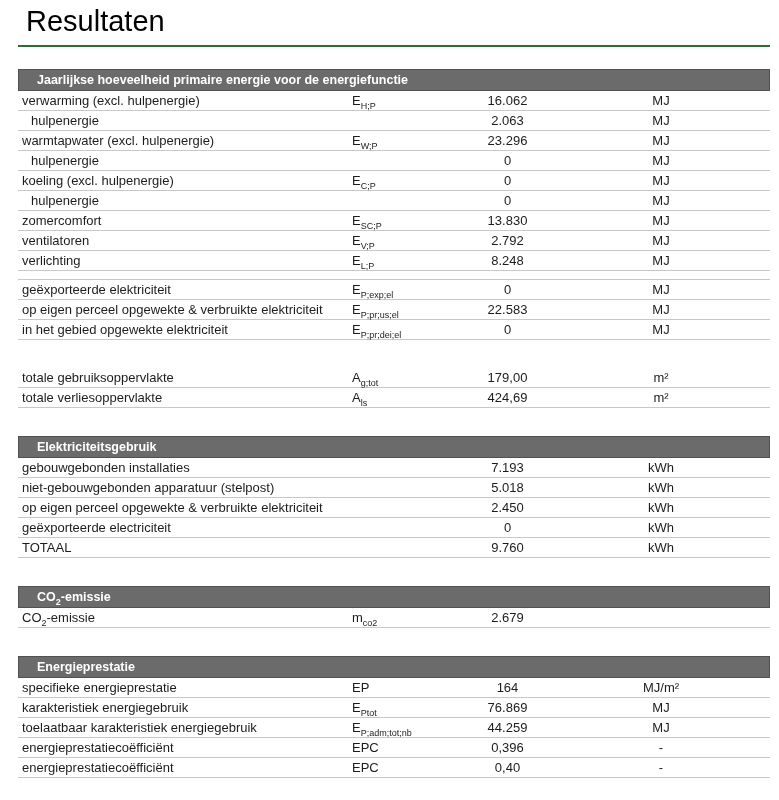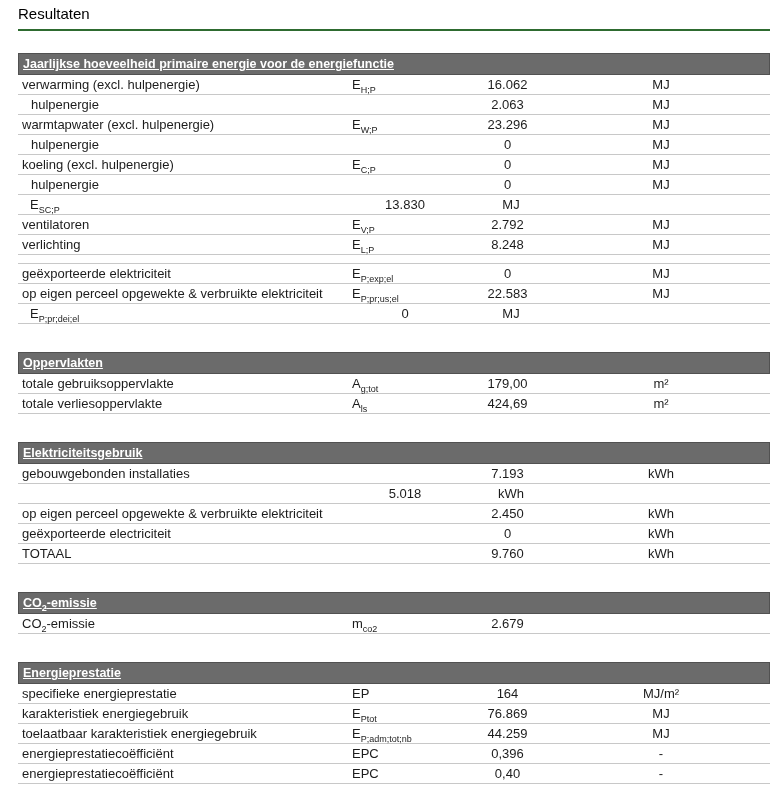--- a/index.html
+++ b/index.html
@@ -10,28 +10,28 @@
     --divider: #c8c8c8;
     --text: #1c1c1c;
   }
   html,body{margin:0;padding:0;}
   body{
     width:779px;height:800px;background:#ffffff;color:var(--text);
     font-family:"Liberation Sans", sans-serif;overflow:hidden;
   }
   .container{margin-left:18px;width:752px;padding-top:5px;}
   .page-title{
-    font-size:15px;font-weight:400;color:#000;margin:0 0 7px 0;line-height:1.15;
+    font-size:29px;font-weight:400;color:#000;margin:0 0 7px 8px;line-height:1.15;
   }
   .title-rule{height:2px;background:var(--accent);border:none;margin:0 0 22px 0;}
   .section{margin-bottom:28px;}
   .section-header{
     background:var(--header-bg);border:1px solid var(--header-border);
     color:var(--header-text);font-weight:bold;font-size:12.5px;
-    height:20px;line-height:20px;padding-left:4px;text-decoration:underline;
+    height:20px;line-height:20px;padding-left:18px;
   }
   .row{
     display:grid;grid-template-columns:322px 130px 75px 1fr;
     border-bottom:1px solid var(--divider);
     height:19px;line-height:19px;font-size:13px;
   }
   .row .cell-label{padding-left:4px;white-space:nowrap;overflow:hidden;}
   .row.indent .cell-label{padding-left:13px;}
   .row .cell-symbol{white-space:nowrap;margin-left:12px;}
   .row .cell-value{text-align:center;white-space:nowrap;}
@@ -78,20 +78,21 @@
           <div class="cell-value">0</div>
           <div class="cell-unit">MJ</div>
         </div>
         <div class="row indent">
           <div class="cell-label"><span>hulpenergie</span></div>
           <div class="cell-symbol"></div>
           <div class="cell-value">0</div>
           <div class="cell-unit">MJ</div>
         </div>
         <div class="row">
+          <div class="cell-label"><span>zomercomfort</span></div>
           <div class="cell-symbol"><span>E</span><sub>SC;P</sub></div>
           <div class="cell-value">13.830</div>
           <div class="cell-unit">MJ</div>
         </div>
         <div class="row">
           <div class="cell-label"><span>ventilatoren</span></div>
           <div class="cell-symbol"><span>E</span><sub>V;P</sub></div>
           <div class="cell-value">2.792</div>
           <div class="cell-unit">MJ</div>
         </div>
@@ -108,27 +109,27 @@
           <div class="cell-value">0</div>
           <div class="cell-unit">MJ</div>
         </div>
         <div class="row">
           <div class="cell-label"><span>op eigen perceel opgewekte &amp; verbruikte elektriciteit</span></div>
           <div class="cell-symbol"><span>E</span><sub>P;pr;us;el</sub></div>
           <div class="cell-value">22.583</div>
           <div class="cell-unit">MJ</div>
         </div>
         <div class="row">
+          <div class="cell-label"><span>in het gebied opgewekte elektriciteit</span></div>
           <div class="cell-symbol"><span>E</span><sub>P;pr;dei;el</sub></div>
           <div class="cell-value">0</div>
           <div class="cell-unit">MJ</div>
         </div>
       </div>
       <div class="section">
-        <div class="section-header"><span>Oppervlakten</span></div>
         <div class="row">
           <div class="cell-label"><span>totale gebruiksoppervlakte</span></div>
           <div class="cell-symbol"><span>A</span><sub>g;tot</sub></div>
           <div class="cell-value">179,00</div>
           <div class="cell-unit">m²</div>
         </div>
         <div class="row">
           <div class="cell-label"><span>totale verliesoppervlakte</span></div>
           <div class="cell-symbol"><span>A</span><sub>ls</sub></div>
           <div class="cell-value">424,69</div>
@@ -137,20 +138,21 @@
       </div>
       <div class="section">
         <div class="section-header"><span>Elektriciteitsgebruik</span></div>
         <div class="row">
           <div class="cell-label"><span>gebouwgebonden installaties</span></div>
           <div class="cell-symbol"></div>
           <div class="cell-value">7.193</div>
           <div class="cell-unit">kWh</div>
         </div>
         <div class="row">
+          <div class="cell-label"><span>niet-gebouwgebonden apparatuur (stelpost)</span></div>
           <div class="cell-symbol"></div>
           <div class="cell-value">5.018</div>
           <div class="cell-unit">kWh</div>
         </div>
         <div class="row">
           <div class="cell-label"><span>op eigen perceel opgewekte &amp; verbruikte elektriciteit</span></div>
           <div class="cell-symbol"></div>
           <div class="cell-value">2.450</div>
           <div class="cell-unit">kWh</div>
         </div>

